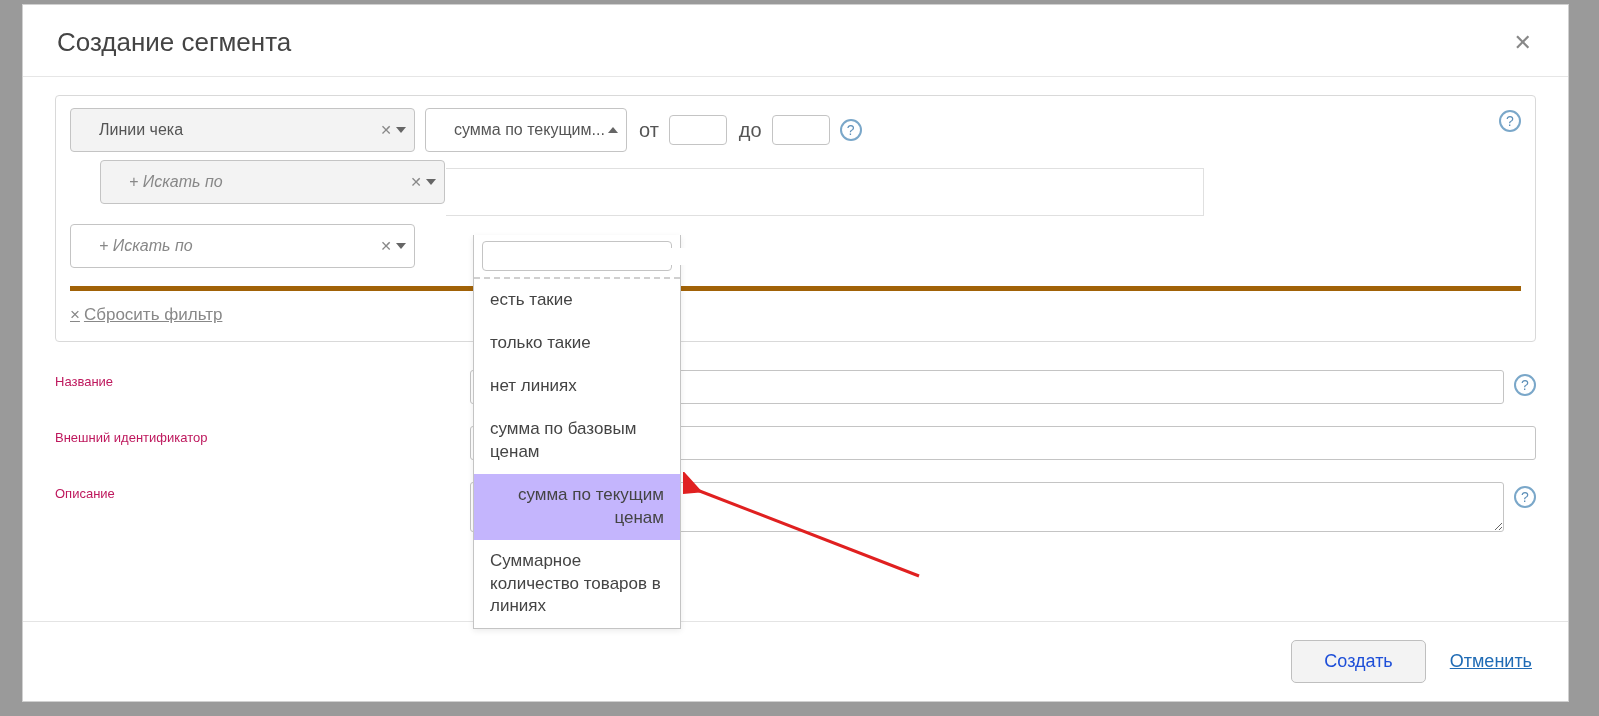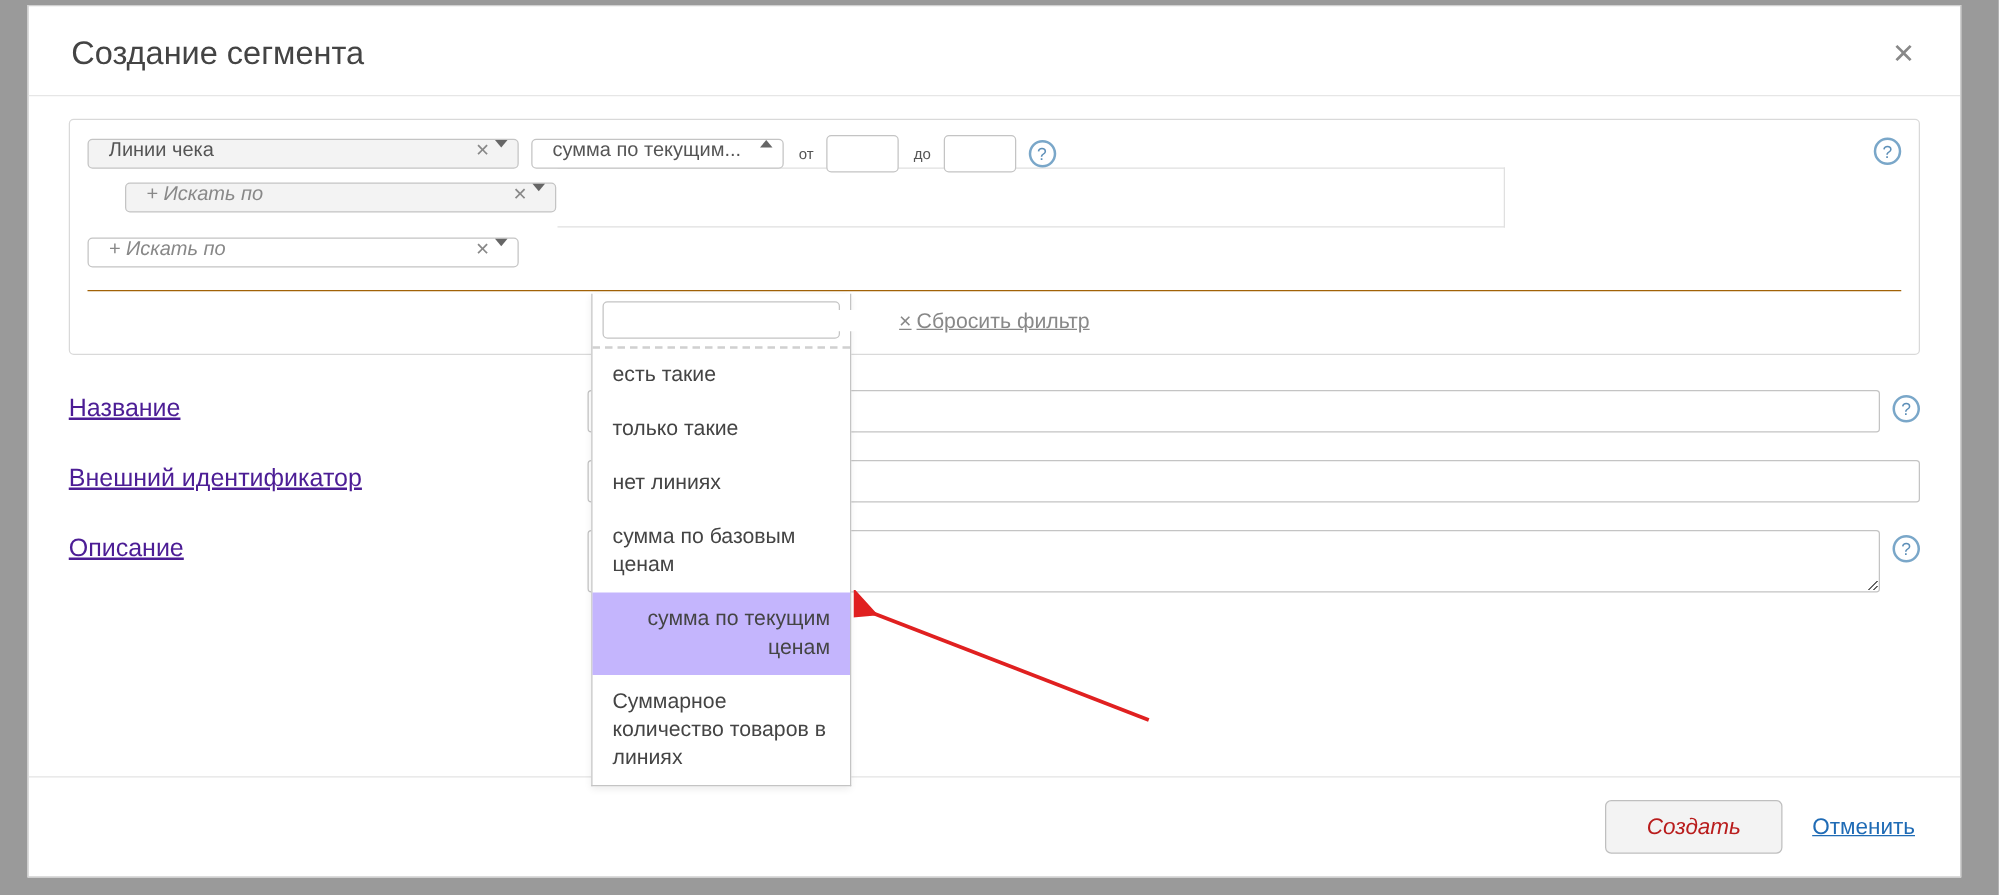--- a/index.html
+++ b/index.html
@@ -73,26 +73,26 @@
   top: 14px;
 }
 .row1 {
   display: flex;
   align-items: center;
   gap: 10px;
   margin-bottom: 8px;
 }
 .select-box {
   display: inline-flex;
-  align-items: flex-start;
+  align-items: center;
   border: 1px solid #c4c4c4;
   border-radius: 4px;
   background: #fff;
-  height: 24px;
-  padding: 0 8px 0 16px;
+  height: 44px;
+  padding: 0 8px 0 28px;
   position: relative;
 }
 .select-box.main { width: 345px; background: #f3f3f3; }
 .select-box .label {
   flex: 1;
   font-size: 16px;
   color: #555;
   white-space: nowrap;
   overflow: hidden;
   text-overflow: ellipsis;
@@ -109,21 +109,21 @@
   border-left: 5px solid transparent;
   border-right: 5px solid transparent;
   border-top: 6px solid #666;
   cursor: pointer;
 }
 .select-box .caret.up {
   border-top: none;
   border-bottom: 6px solid #666;
 }
 .sum-select { width: 202px; }
-.range-label { font-size: 12px; color: #555; margin-left: 2px; }
+.range-label { font-size: 20px; color: #555; margin-left: 2px; }
 .range-input {
   width: 58px;
   height: 30px;
   border: 1px solid #c4c4c4;
   border-radius: 4px;
   padding: 0 6px;
   font-size: 15px;
 }
 .row2 {
   display: flex;
@@ -145,46 +145,45 @@
   border-left: none;
 }
 .row3 {
   display: flex;
   align-items: center;
   margin-top: 8px;
 }
 .row3 .select-box { width: 345px; }
 .reset-row {
   display: flex;
-  justify-content: center;
-  border-top: 1px solid #a16207;
+  justify-content: flex-start;
+  border-top: 5px solid #a16207;
   margin-top: 18px;
   padding-top: 14px;
   padding-bottom: 2px;
 }
 .reset-link {
   color: #888;
   font-size: 17px;
   text-decoration: underline;
   cursor: pointer;
 }
 .reset-x { margin-right: 4px; }
 
 .form-section { margin-top: 28px; }
 .form-row {
   display: flex;
   align-items: flex-start;
   margin-bottom: 22px;
 }
 .form-label {
   width: 415px;
-  font-size: 20px;
-  color: #4c1d95;
+  font-size: 13px;
+  color: #be185d;
   padding-top: 4px;
-  text-decoration: underline;
 }
 .form-input {
   flex: 1;
   height: 34px;
   border: 1px solid #c4c4c4;
   border-radius: 3px;
   padding: 0 10px;
   font-size: 16px;
 }
 .form-textarea {
@@ -244,23 +243,22 @@
   justify-content: flex-end;
   align-items: center;
   gap: 24px;
 }
 .btn-primary {
   background: #f3f3f3;
   border: 1px solid #bfbfbf;
   border-radius: 5px;
   padding: 10px 32px;
   font-size: 18px;
-  color: #b91c1c;
-  cursor: pointer;
-  font-style: italic;
+  color: #1d4ed8;
+  cursor: pointer;
 }
 .btn-link {
   color: #1f6bb5;
   font-size: 18px;
   text-decoration: underline;
   cursor: pointer;
   background: none;
   border: none;
 }
 

